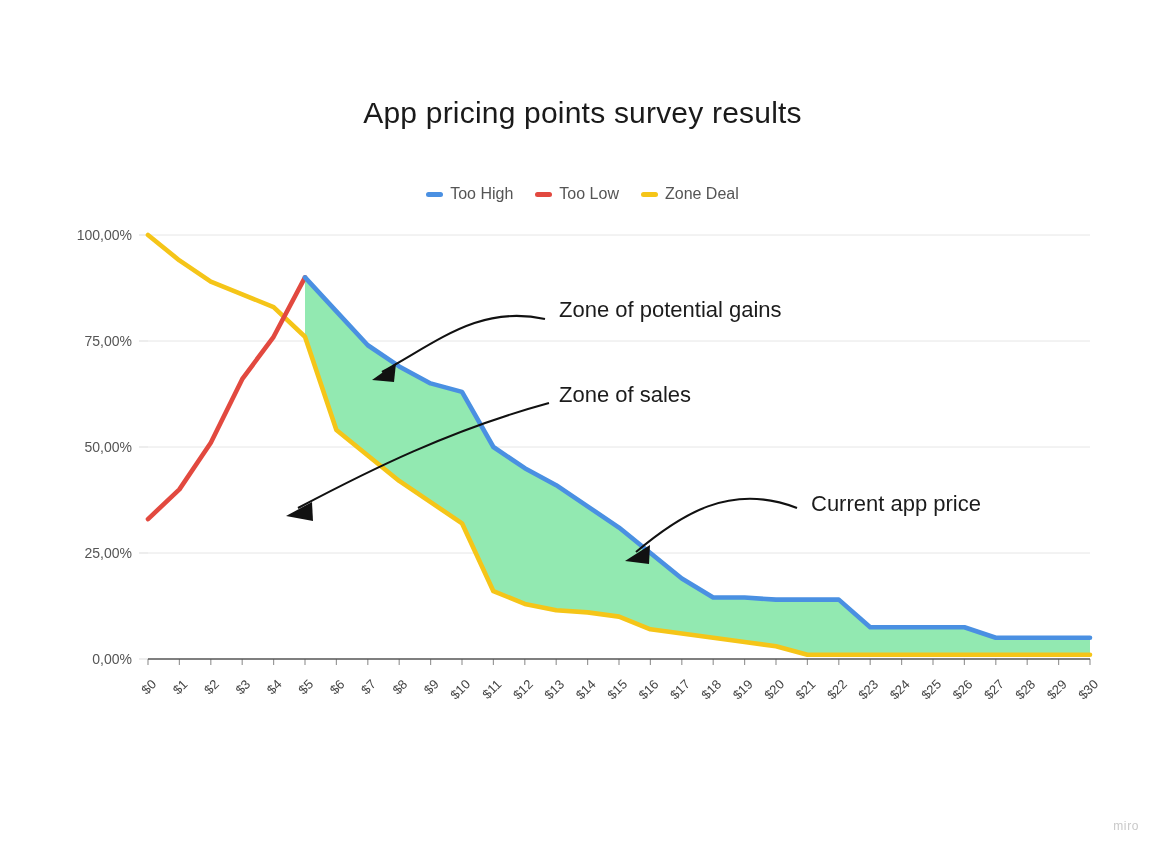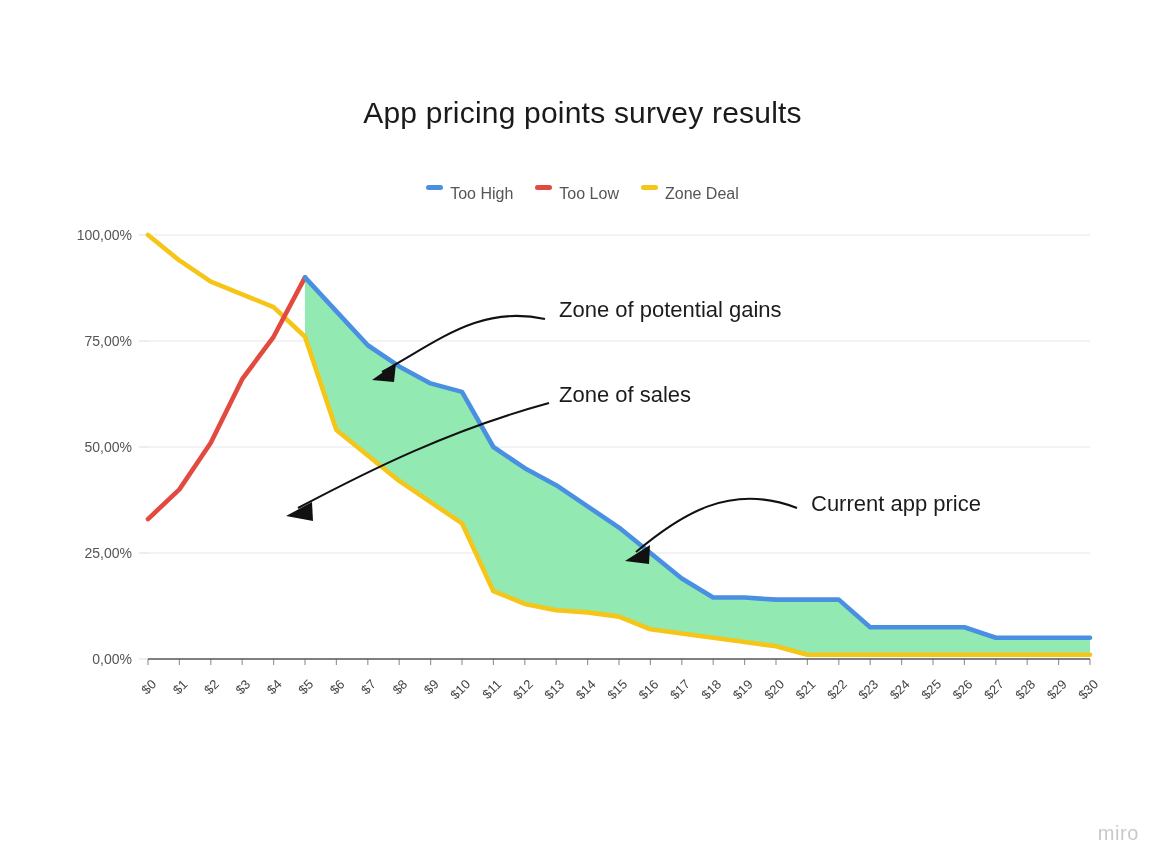--- a/index.html
+++ b/index.html
@@ -36,20 +36,21 @@
     left: 0;
     top: 185px;
     width: 1165px;
     display: flex;
     justify-content: center;
     align-items: center;
     gap: 22px;
   }
   .legend-item {
     display: flex;
+    align-items: center;
     gap: 7px;
   }
   .legend-swatch {
     width: 17px;
     height: 5px;
     border-radius: 2.5px;
     display: block;
   }
   .legend-label {
     font-size: 16px;
@@ -70,22 +71,22 @@
     fill: #444444;
     text-anchor: end;
   }
   .anno-text {
     font-size: 22px;
     fill: #1c1c1c;
   }
   .watermark {
     position: absolute;
     right: 26px;
-    bottom: 13px;
-    font-size: 20px;
+    bottom: 25px;
+    font-size: 12px;
     color: #c9c9c9;
     letter-spacing: 0.6px;
   }
 </style>
 </head>
 <body>
 
 <div id="chart-root">
 
   <div class="chart-title">App pricing points survey results</div>

